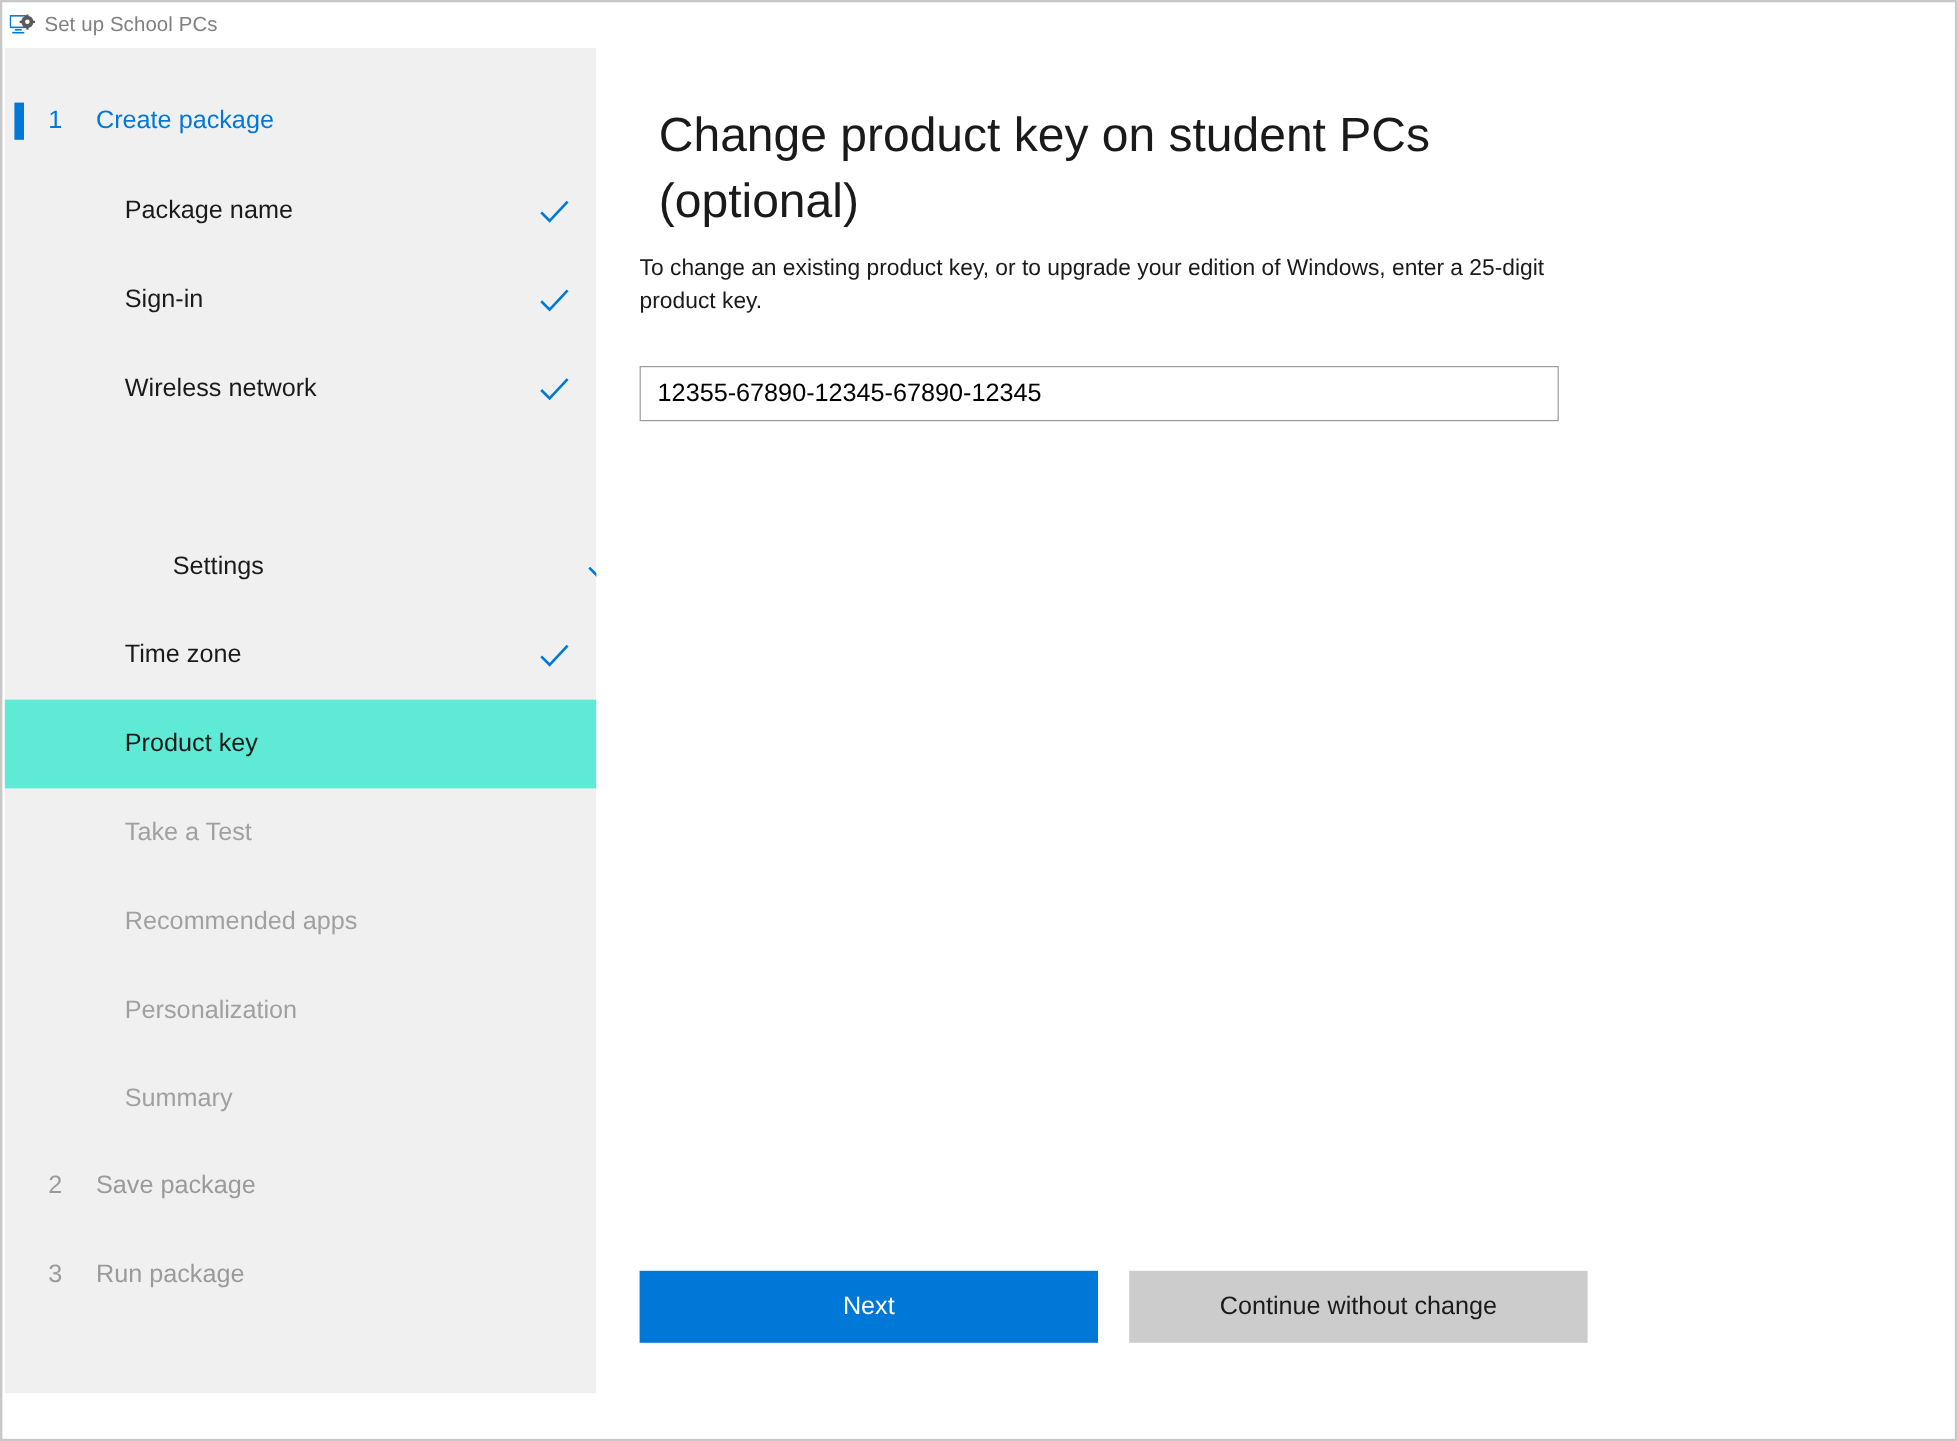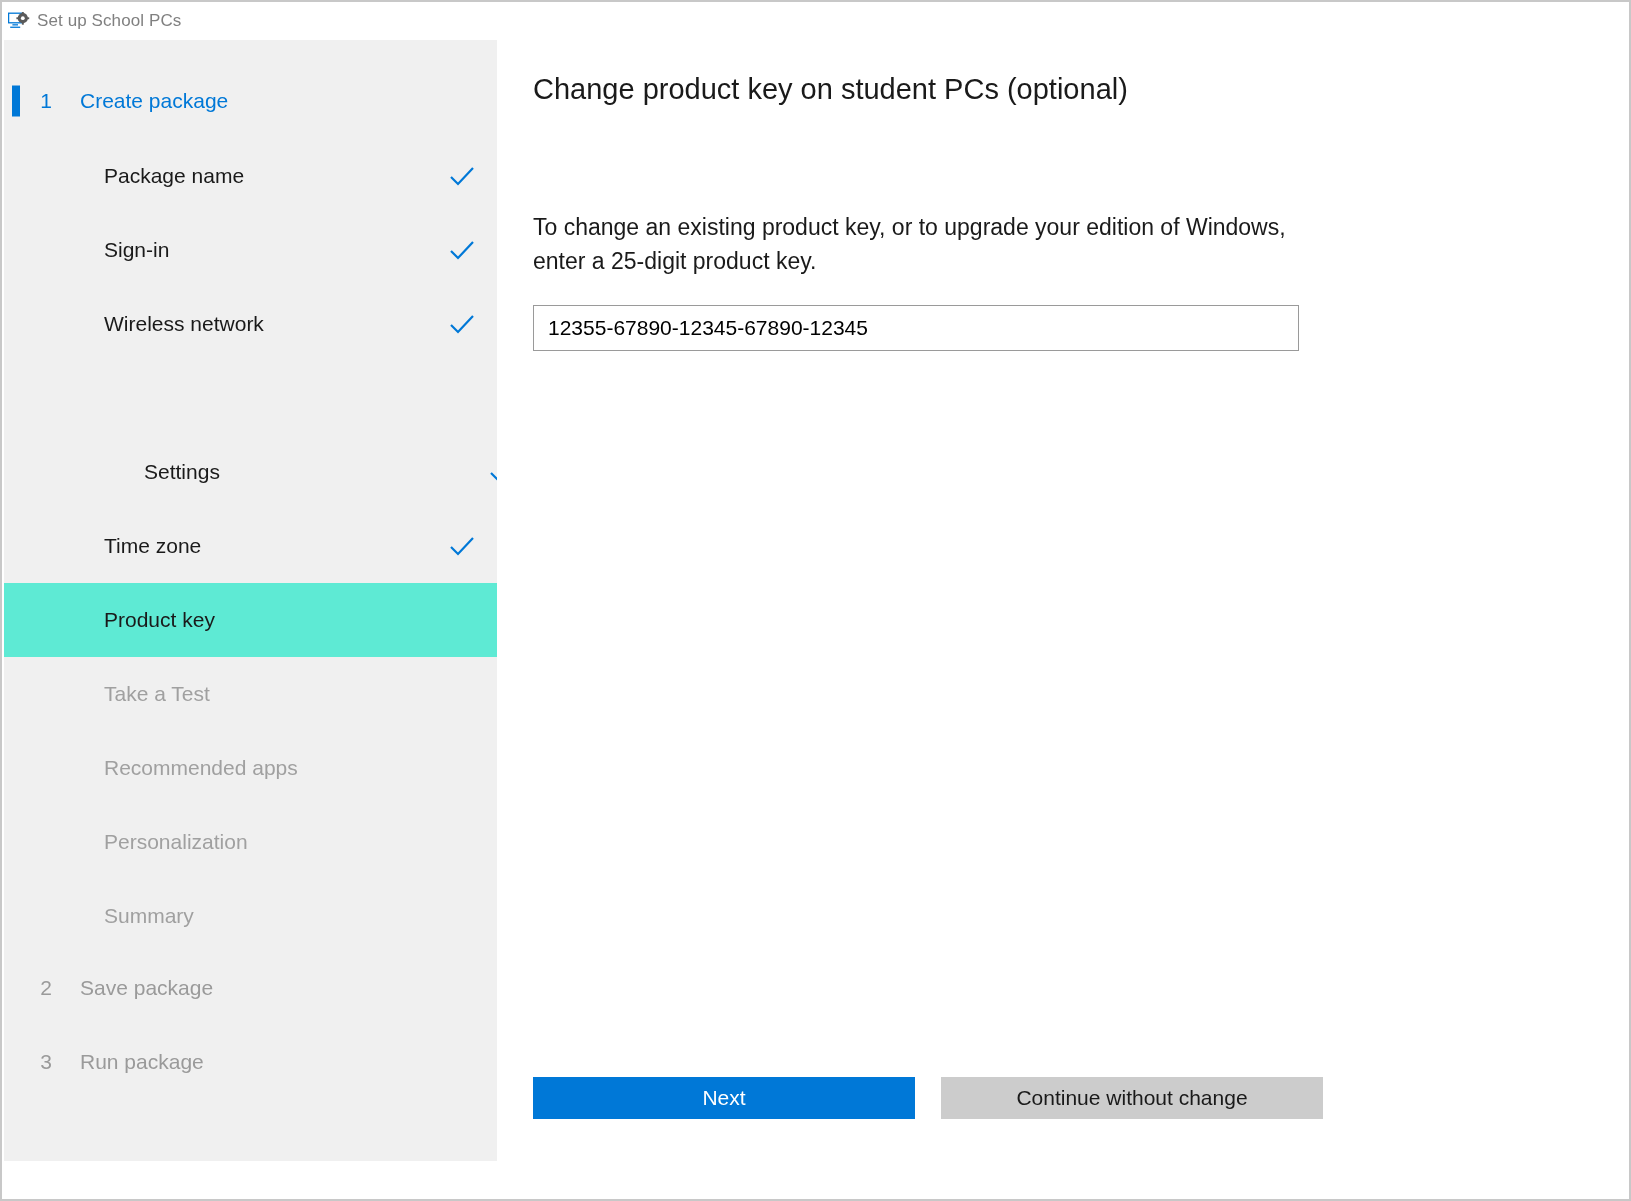--- a/index.html
+++ b/index.html
@@ -139,33 +139,33 @@
     bottom: 38px;
     background: #ffffff;
     box-sizing: border-box;
   }
 
   .page-title {
     position: absolute;
     left: 36px;
     top: 30px;
     width: 700px;
-    font-size: 29px;
+    font-size: 40px;
     font-weight: 400;
     line-height: 1.37;
     color: #1a1a1a;
-    margin: 0;
+    margin: 16px;
   }
 
   .page-desc {
     position: absolute;
     left: 36px;
     top: 170px;
     width: 770px;
-    font-size: 23px;
+    font-size: 19px;
     line-height: 1.48;
     color: #1a1a1a;
     margin: 0;
   }
 
   .key-input {
     position: absolute;
     left: 36px;
     top: 265px;
     width: 766px;
@@ -184,21 +184,21 @@
   .button-row {
     position: absolute;
     left: 36px;
     bottom: 42px;
     display: flex;
   }
   .btn {
     font-family: "Liberation Sans", sans-serif;
     font-size: 21px;
     border: none;
-    height: 42px;
+    height: 60px;
     cursor: default;
     padding: 0 10px;
     box-sizing: border-box;
     border-radius: 0;
     white-space: nowrap;
   }
   .btn-primary {
     width: 382px;
     background: #0078d7;
     color: #ffffff;

